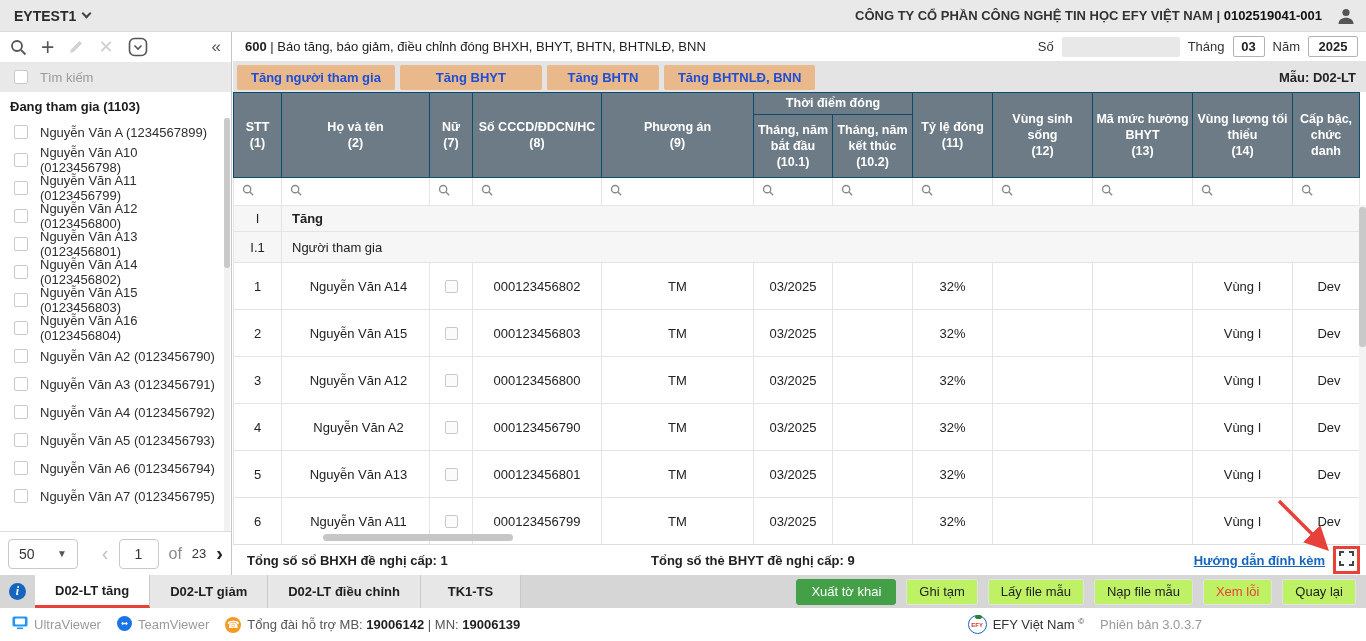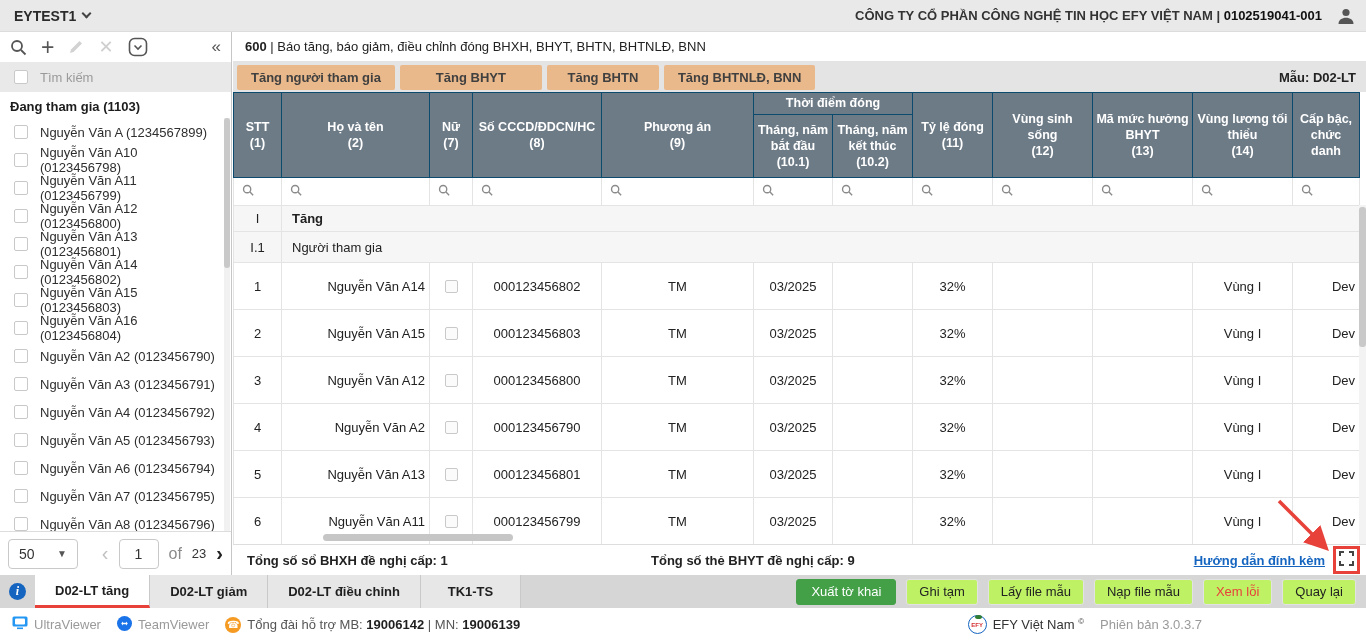--- a/index.html
+++ b/index.html
@@ -42,39 +42,39 @@
   
   .main { position:absolute; left:233px; top:32px; width:1133px; height:543px; display:flex; flex-direction:column; }
   .m-header { height:30px; background:#fff; border-bottom:1px solid #e3e3e3; display:flex; align-items:center; padding:0 8px 0 12px; }
   .m-title { font-size:13px; color:#222; }
   .m-title b { font-weight:bold; }
   .m-header .right { margin-left:auto; display:flex; align-items:center; gap:8px; font-size:13px; color:#333; }
   .inp-gray { width:118px; height:20px; background:#e8e8e8; border:none; border-radius:2px; font-family:inherit; }
   .inp-box { height:21px; border:1px solid #b3b3b3; border-radius:2px; text-align:center; font-weight:bold; font-size:13px; color:#222; font-family:inherit; background:#fff; }
   .w-month { width:32px; } .w-year { width:50px; }
   .m-actions { height:30px; background:#e4e4e4; display:flex; align-items:center; gap:5px; padding:0 10px 0 4px; }
-  .tan-btn { height:25px; background:#eab98b; color:#404040; font-size:13px; font-weight:bold; border:none; border-radius:2px; padding:0 14px; cursor:pointer; font-family:inherit; }
+  .tan-btn { height:25px; background:#eab98b; color:#1d4ed8; font-size:13px; font-weight:bold; border:none; border-radius:2px; padding:0 14px; cursor:pointer; font-family:inherit; }
   .tan-btn.b1{min-width:100px;} .tan-btn.b2{min-width:142px;} .tan-btn.b3{min-width:112px;} .tan-btn.b4{min-width:122px;}
   .form-label { margin-left:auto; font-size:13px; font-weight:bold; color:#222; }
 
   
   .table-wrap { position:relative; height:452px; overflow:hidden; background:#fff; }
   table.grid { border-collapse:collapse; table-layout:fixed; width:1126px; }
   .grid th { background:#6d7b87; color:#fff; font-size:12.5px; font-weight:bold; border:1px solid #0c4a6e; text-align:center; vertical-align:middle; padding:2px 3px; line-height:1.3; }
   .grid thead tr.h1 { height:22px; } .grid thead tr.h2 { height:63px; }
   .grid .colnum { display:block; font-weight:bold; }
   .grid td { border:1px solid #e4e4e4; font-size:13px; color:#222; text-align:center; vertical-align:middle; padding:2px 4px; overflow:hidden; white-space:nowrap; }
   .grid tr.filter { height:28px; }
   .grid tr.filter td { text-align:left; padding-left:8px; background:#fff; border-color:#e4e4e4; }
   .grid tr.section { background:#f6f6f6; }
   .grid tr.sec1 { height:26px; } .grid tr.sec2 { height:31px; }
   .grid tr.section td.sec-label { text-align:left; padding-left:10px; }
   .grid tr.sec1 td.sec-label { font-weight:bold; }
   .grid tr.data { height:47px; background:#fff; }
-  .grid td.al { text-align:right; padding-left:10px; }
+  .grid td.al { text-align:center; padding-left:10px; }
   .grid td .cbx { margin:0 auto; display:block; width:13px; height:13px; background:#fbfbfb; }
   .v-scroll { position:absolute; right:0; top:113px; width:7px; height:339px; background:#f3f3f3; }
   .v-scroll .thumb { position:absolute; top:2px; left:0; width:7px; height:140px; background:#c9c9c9; border-radius:3px; }
   .h-thumb { position:absolute; left:90px; bottom:3px; width:190px; height:7px; background:#c6c6c6; border-radius:4px; }
 
   
   .m-summary { height:31px; border-top:1px solid #ddd; background:#fff; display:flex; align-items:center; font-size:13px; font-weight:bold; color:#222; position:relative; }
   .sum-bhxh { margin-left:14px; }
   .sum-bhyt { position:absolute; left:418px; }
   .sum-right { margin-left:auto; display:flex; align-items:center; gap:8px; margin-right:6px; }
@@ -210,24 +210,20 @@
           <span>Nguyễn Văn A5 (0123456793)</span>
         </div>
       <div class="s-item">
           <span class="cbx"></span>
           <span>Nguyễn Văn A6 (0123456794)</span>
         </div>
       <div class="s-item">
           <span class="cbx"></span>
           <span>Nguyễn Văn A7 (0123456795)</span>
         </div>
-      <div class="s-item">
-          <span class="cbx"></span>
-          <span>Nguyễn Văn A8 (0123456796)</span>
-        </div>
       <div class="s-scroll">
           <div class="thumb"></div>
         </div>
     </div>
     <div class="s-pager">
       <div class="pagesize">
         <span>50</span>
         <span class="caret">▼</span>
       </div>
       <span class="pg-prev">‹</span>
@@ -235,20 +231,28 @@
       <span class="pg-of">of</span>
       <span class="pg-total">23</span>
       <span class="pg-next">›</span>
     </div>
   </div>
 
   <div class="main">
     <div class="m-header">
       <span class="m-title">
         <b>600</b> <span>| Báo tăng, báo giảm, điều chỉnh đóng BHXH, BHYT, BHTN, BHTNLĐ, BNN</span>
+      </span>
+      <span class="right">
+        <span>Số</span>
+        <input class="inp-gray" style="">
+        <span>Tháng</span>
+        <input class="inp-box w-month" value="03" style="">
+        <span>Năm</span>
+        <input class="inp-box w-year" value="2025" style="">
       </span>
     </div>
 
     <div class="m-actions">
       <button class="tan-btn b1">Tăng người tham gia</button>
       <button class="tan-btn b2">Tăng BHYT</button>
       <button class="tan-btn b3">Tăng BHTN</button>
       <button class="tan-btn b4">Tăng BHTNLĐ, BNN</button>
       <span class="form-label">Mẫu: D02-LT</span>
     </div>

